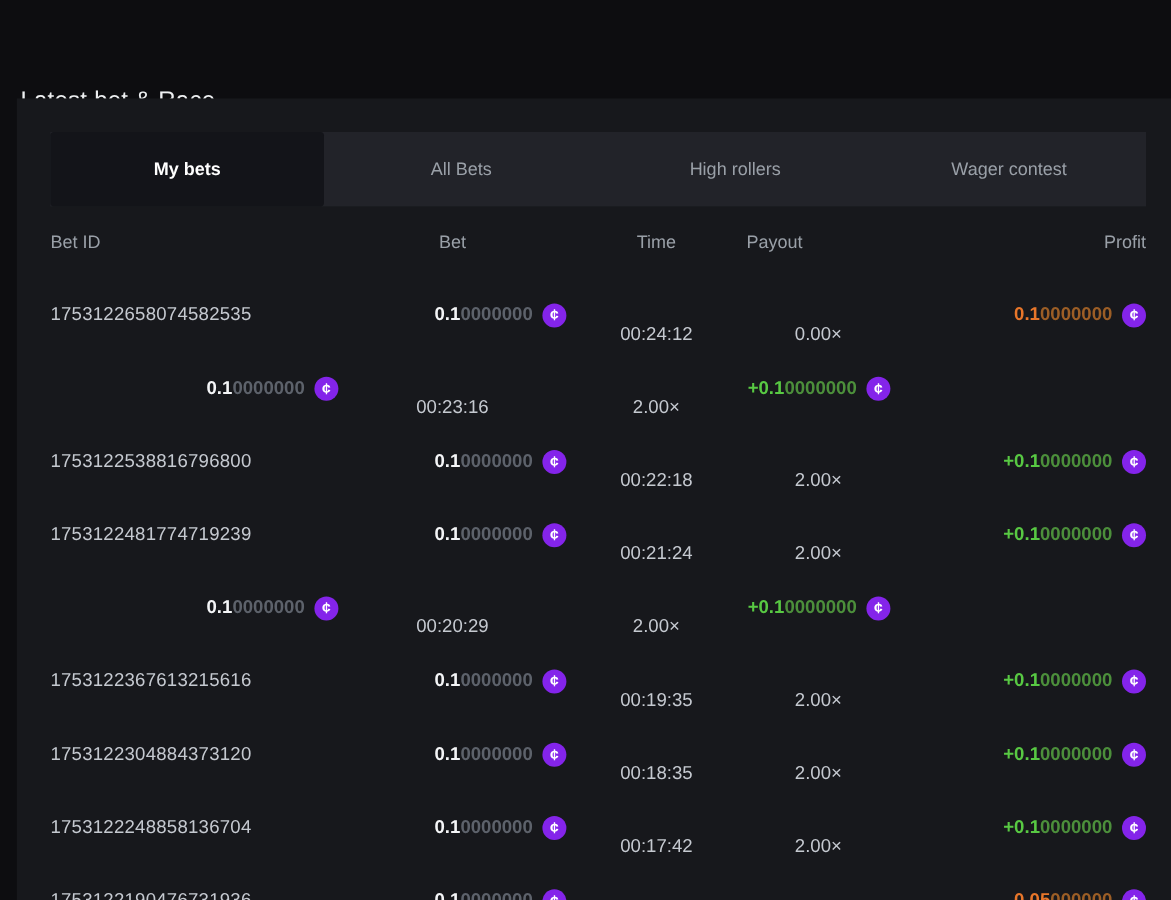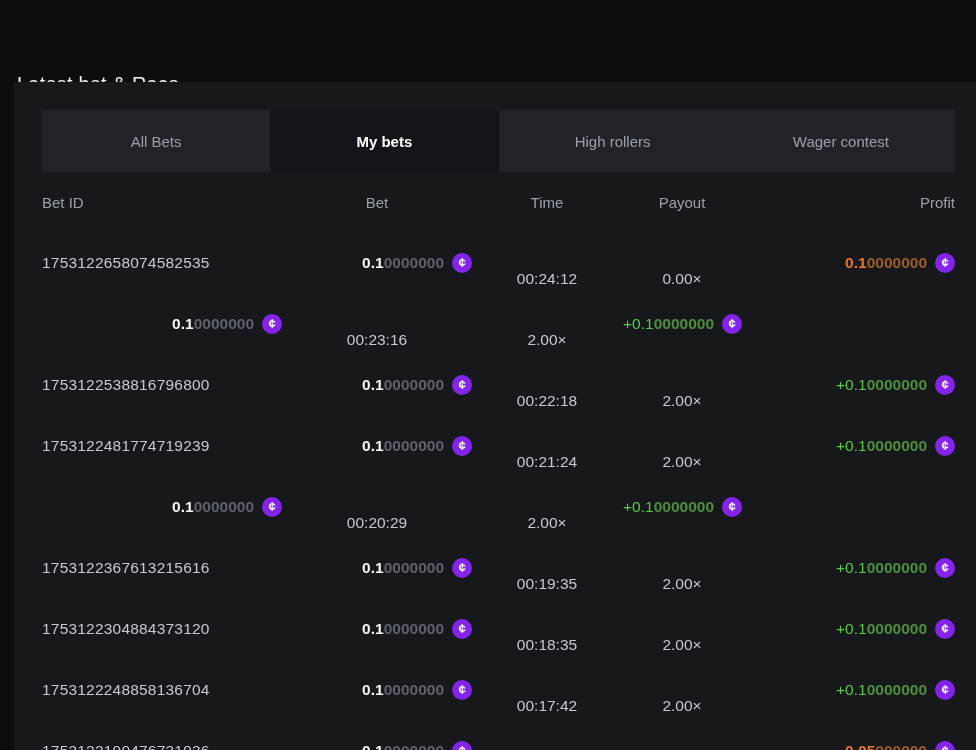--- a/index.html
+++ b/index.html
@@ -76,53 +76,53 @@
   .cell-bet, .cell-profit {
     display: flex;
     justify-content: flex-end;
     align-items: center;
     gap: 8px;
     font-weight: 700;
   }
   .cell-bet b { color: var(--c-white, #f4f5f7); font-weight: 700; }
   .cell-bet .dim { color: var(--c-num_dim, #5d626b); }
   .cell-time, .cell-payout { text-align: center; color: var(--c-text_light, #c5c9d0); margin-top: 32px; }
-  .cell-profit.win b { color: var(--c-win, #58c943); font-weight: 400; margin-left: 24px; }
+  .cell-profit.win b { color: var(--c-win, #58c943); font-weight: 700; margin-left: 24px; }
   .cell-profit.win .dim { color: var(--c-win_dim, #4c8f3b); }
   .cell-profit.loss b { color: var(--c-loss, #e8762a); font-weight: 700; }
   .cell-profit.loss .dim { color: var(--c-loss_dim, #9c5e26); }
   .coin {
     width: 20px;
     height: 20px;
     min-width: 20px;
     border-radius: 50%;
     background: var(--c-accent, #8424ea);
     color: #ffffff;
     display: inline-flex;
     align-items: center;
     justify-content: center;
     font-size: 13px;
     font-weight: 700;
     line-height: 1;
   }
   .th-bet { text-align: center; }
   .th-time { text-align: center; }
-  .th-payout { text-align: center; }
+  .th-payout { text-align: left; }
   .th-profit { text-align: right; }
 </style>
 </head>
 <body>
 
 <div class="page-title">Latest bet &amp; Race</div>
 
 <div class="panel">
 
   <div class="tabs">
+    <div class="tab active">My bets</div>
     <div class="tab">All Bets</div>
-    <div class="tab active">My bets</div>
     <div class="tab">High rollers</div>
     <div class="tab">Wager contest</div>
   </div>
 
   <div class="grid thead">
     <div class="th-betid">Bet ID</div>
     <div class="th-bet">Bet</div>
     <div class="th-time">Time</div>
     <div class="th-payout">Payout</div>
     <div class="th-profit">Profit</div>

